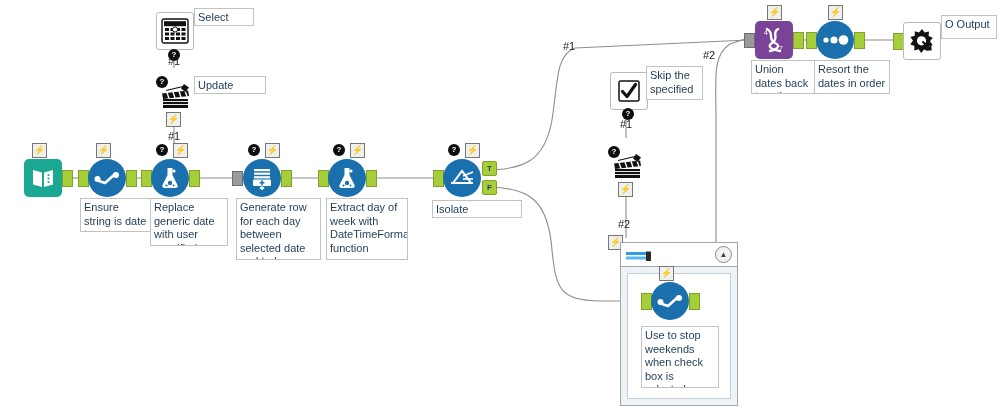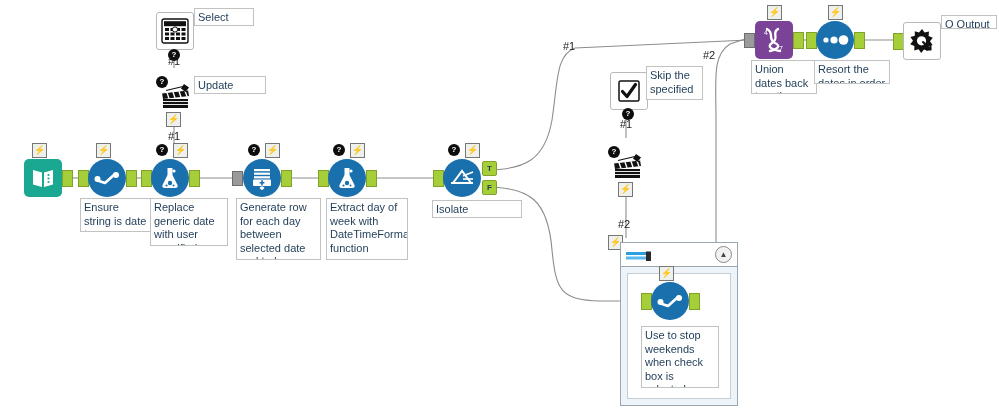--- a/index.html
+++ b/index.html
@@ -368,27 +368,27 @@
     <div class="conn" style="left:-10px;top:11px;"></div>
     <div class="disc">
       <svg width="28" height="14" viewBox="0 0 28 14">
         <circle cx="5" cy="7" r="2.6" fill="#fff"></circle>
         <circle cx="13" cy="7" r="3.6" fill="#fff"></circle>
         <circle cx="22.5" cy="7" r="4.8" fill="#fff"></circle>
       </svg>
     </div>
     <div class="conn" style="left:38px;top:11px;"></div>
   </div>
-  <div class="tbox" style="left:814px;top:60px;width:76px;height:24px;">Resort the dates in order</div>
+  <div class="tbox" style="left:814px;top:60px;width:76px;height:34px;">Resort the dates in order</div>
 
   <div class="node" style="left:903px;top:22px;">
     <div class="conn" style="left:-10px;top:11px;"></div>
     <div class="plain">
       <svg width="28" height="28" viewBox="0 0 28 28">
         <path d="M14 2 L16.6 5.6 L21 4.6 L20.6 9.1 L24.8 10.8 L22 14.3 L24.6 18 L20.2 19.2 L20.2 23.7 L16 22.4 L13.2 26 L10.6 22.3 L6.3 23.4 L6.4 18.9 L2.2 17.2 L5 13.7 L2.4 10 L6.8 8.8 L6.8 4.3 L11 5.6 Z" fill="#111"></path>
         <circle cx="13.5" cy="13.8" r="4.6" fill="#fff"></circle>
         <path d="M15 15 L22 22 M18.2 22.4 L22.6 22.6 L22.4 18.2" stroke="#111" stroke-width="2" fill="none" stroke-linecap="round" stroke-linejoin="round"></path>
       </svg>
     </div>
   </div>
-  <div class="tbox" style="left:941px;top:15px;width:56px;height:14px;">O Output</div>
+  <div class="tbox" style="left:941px;top:15px;width:56px;height:24px;">O Output</div>
 
 </div>
 
 </body></html>

